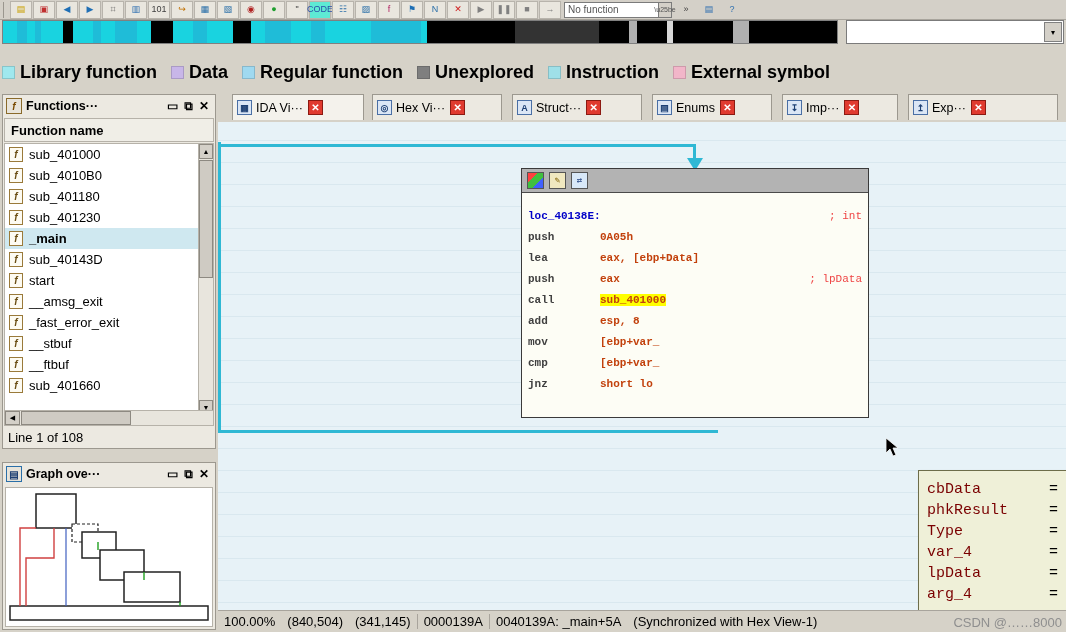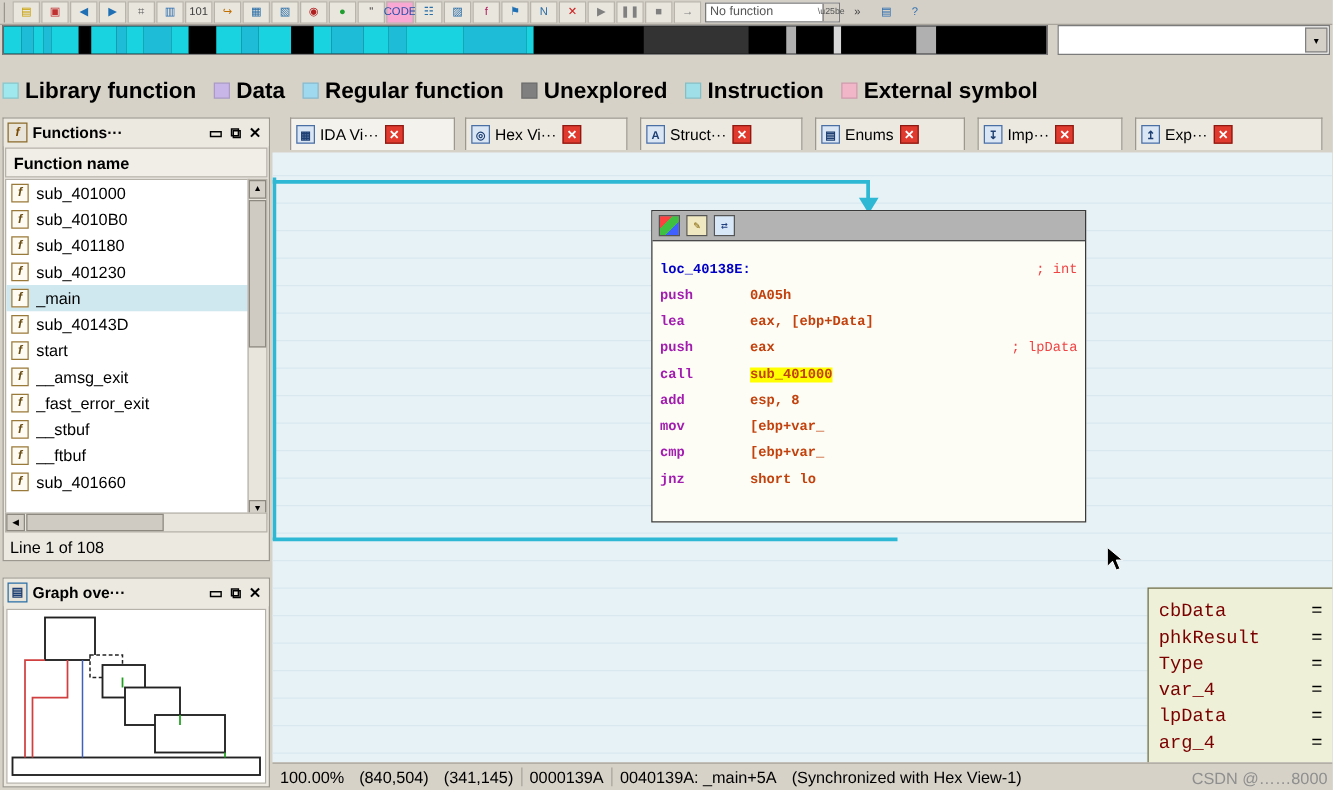--- a/index.html
+++ b/index.html
@@ -124,21 +124,21 @@
     height: 21px; display: flex; align-items: center; padding-left: 4px;
     font-family: "Liberation Sans", sans-serif; font-size: 13px;
   }
   .fnrow .fi {
     width: 14px; height: 15px; margin-right: 6px; flex: 0 0 auto;
     border: 1px solid #9a7a3a; background: #fdfbf2;
     font-style: italic; font-weight: bold; font-size: 10px; color: #6b4e13;
     display: flex; align-items: center; justify-content: center;
   }
   .fnrow.sel { background: #cfe8f0; }
-  .fnrow.sel .fname { font-weight: normal; }
+  .fnrow.sel .fname { font-weight: bold; }
   .fnrow .fname { white-space: nowrap; }
   .vscroll {
     position: absolute; right: 1px; top: 48px; width: 16px; bottom: 32px;
     background: #e8e5dd; border: 1px solid #b6b2a9;
   }
   .vscroll .sbtn {
     height: 15px; background: #d4d0c8; border: 1px solid #8d8981;
     display: flex; align-items: center; justify-content: center; font-size: 7px;
   }
   .vscroll .sthumb { position: absolute; left: 0; top: 16px; width: 14px; height: 118px; background: #cfcbc3; border: 1px solid #8d8981;}
@@ -175,21 +175,21 @@
     font-family: "Liberation Mono", monospace;
   }
   .node-hdr {
     height: 24px; background: #b3b3b3; border-bottom: 1px solid #4a4a4a;
     display: flex; align-items: center; padding-left: 5px; gap: 5px;
   }
   .node-hdr .hicon { width: 17px; height: 17px; border: 1px solid #555; display:flex; align-items:center; justify-content:center; font-size:9px;}
   .node-body { padding: 8px 6px 6px 6px; }
   .asmline { display: flex; height: 21px; align-items: flex-end; font-size: 11px; white-space: pre; }
   .asmline .lbl { color: #0000c8; font-weight: bold; }
-  .mn { color: #a21caf; font-weight: bold; width: 72px; flex: 0 0 auto;}
+  .mn { color: #404040; font-weight: bold; width: 72px; flex: 0 0 auto;}
   .op { color: #c2410c; font-weight: bold; }
   .cmt { color: #ef4444; margin-left: auto; padding-left: 14px;}
   .hl { background: #ffff00; }
 
   
   #stack-popup {
     position: absolute; left: 700px; top: 348px; width: 350px; height: 228px;
     background: #eff0d8; border: 1px solid #6d6d4a;
     font-family: "Liberation Mono", monospace; font-size: 15px;
     padding: 8px 10px 0 8px;
@@ -233,21 +233,21 @@
         <div class="tb-btn" style="color: rgb(31, 111, 181); background: rgb(233, 230, 222); border: 1px solid rgb(184, 180, 172);">▶</div>
         <div class="tb-btn" style="color: rgb(90, 90, 90); background: rgb(233, 230, 222); border: 1px solid rgb(184, 180, 172);">⌗</div>
         <div class="tb-btn" style="color: rgb(48, 112, 176); background: rgb(233, 230, 222); border: 1px solid rgb(184, 180, 172);">▥</div>
         <div class="tb-btn" style="color: rgb(64, 64, 64); background: rgb(233, 230, 222); border: 1px solid rgb(184, 180, 172);">101</div>
         <div class="tb-btn" style="color: rgb(192, 112, 0); background: rgb(233, 230, 222); border: 1px solid rgb(184, 180, 172);">↪</div>
         <div class="tb-btn" style="color: rgb(42, 111, 168); background: rgb(233, 230, 222); border: 1px solid rgb(184, 180, 172);">▦</div>
         <div class="tb-btn" style="color: rgb(42, 111, 168); background: rgb(233, 230, 222); border: 1px solid rgb(184, 180, 172);">▧</div>
         <div class="tb-btn" style="color: rgb(176, 32, 32); background: rgb(233, 230, 222); border: 1px solid rgb(184, 180, 172);">◉</div>
         <div class="tb-btn" style="color: rgb(31, 159, 47); background: rgb(233, 230, 222); border: 1px solid rgb(184, 180, 172);">●</div>
         <div class="tb-btn" style="color: rgb(64, 64, 64); background: rgb(233, 230, 222); border: 1px solid rgb(184, 180, 172);">"</div>
-        <div class="tb-btn" style="color: rgb(42, 79, 168); background: #f9a8d4; border: 1px solid rgb(184, 180, 172);">CODE</div>
+        <div class="tb-btn" style="color: rgb(42, 79, 168); background: #5eead4; border: 1px solid rgb(184, 180, 172);">CODE</div>
         <div class="tb-btn" style="color: rgb(42, 111, 168); background: rgb(233, 230, 222); border: 1px solid rgb(184, 180, 172);">☷</div>
         <div class="tb-btn" style="color: rgb(42, 111, 168); background: rgb(233, 230, 222); border: 1px solid rgb(184, 180, 172);">▨</div>
         <div class="tb-btn" style="color: rgb(176, 32, 96); background: rgb(233, 230, 222); border: 1px solid rgb(184, 180, 172);">f</div>
         <div class="tb-btn" style="color: rgb(31, 111, 181); background: rgb(233, 230, 222); border: 1px solid rgb(184, 180, 172);">⚑</div>
         <div class="tb-btn" style="color: rgb(42, 111, 168); background: rgb(233, 230, 222); border: 1px solid rgb(184, 180, 172);">N</div>
         <div class="tb-btn" style="color: rgb(208, 32, 32); background: rgb(233, 230, 222); border: 1px solid rgb(184, 180, 172);">✕</div>
         <div class="tb-btn" style="color: rgb(128, 128, 128); background: rgb(233, 230, 222); border: 1px solid rgb(184, 180, 172);">▶</div>
         <div class="tb-btn" style="color: rgb(128, 128, 128); background: rgb(233, 230, 222); border: 1px solid rgb(184, 180, 172);">❚❚</div>
         <div class="tb-btn" style="color: rgb(128, 128, 128); background: rgb(233, 230, 222); border: 1px solid rgb(184, 180, 172);">■</div>
         <div class="tb-btn" style="color: rgb(128, 128, 128); background: rgb(233, 230, 222); border: 1px solid rgb(184, 180, 172);">→</div>

